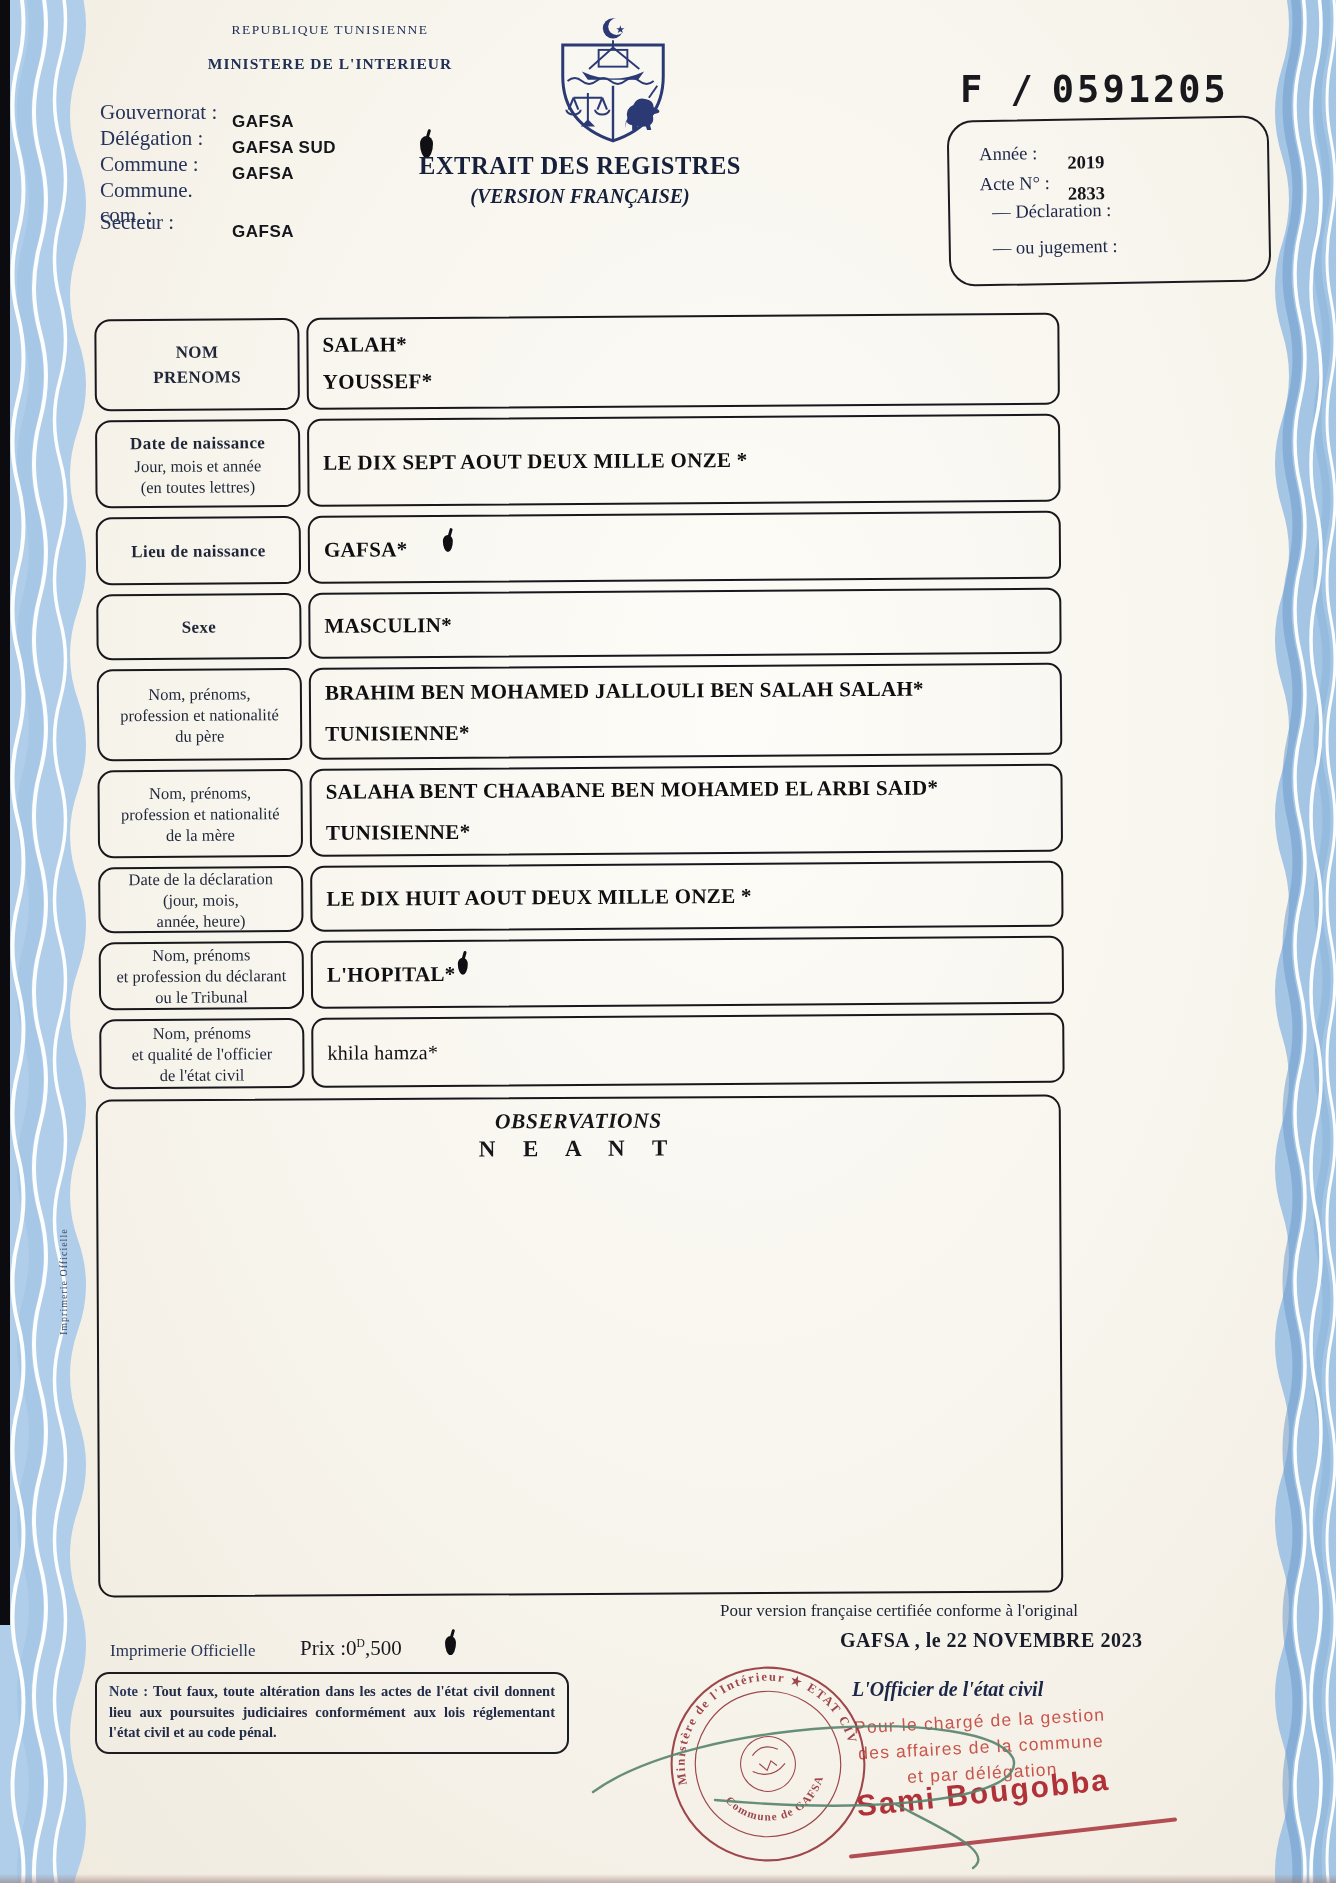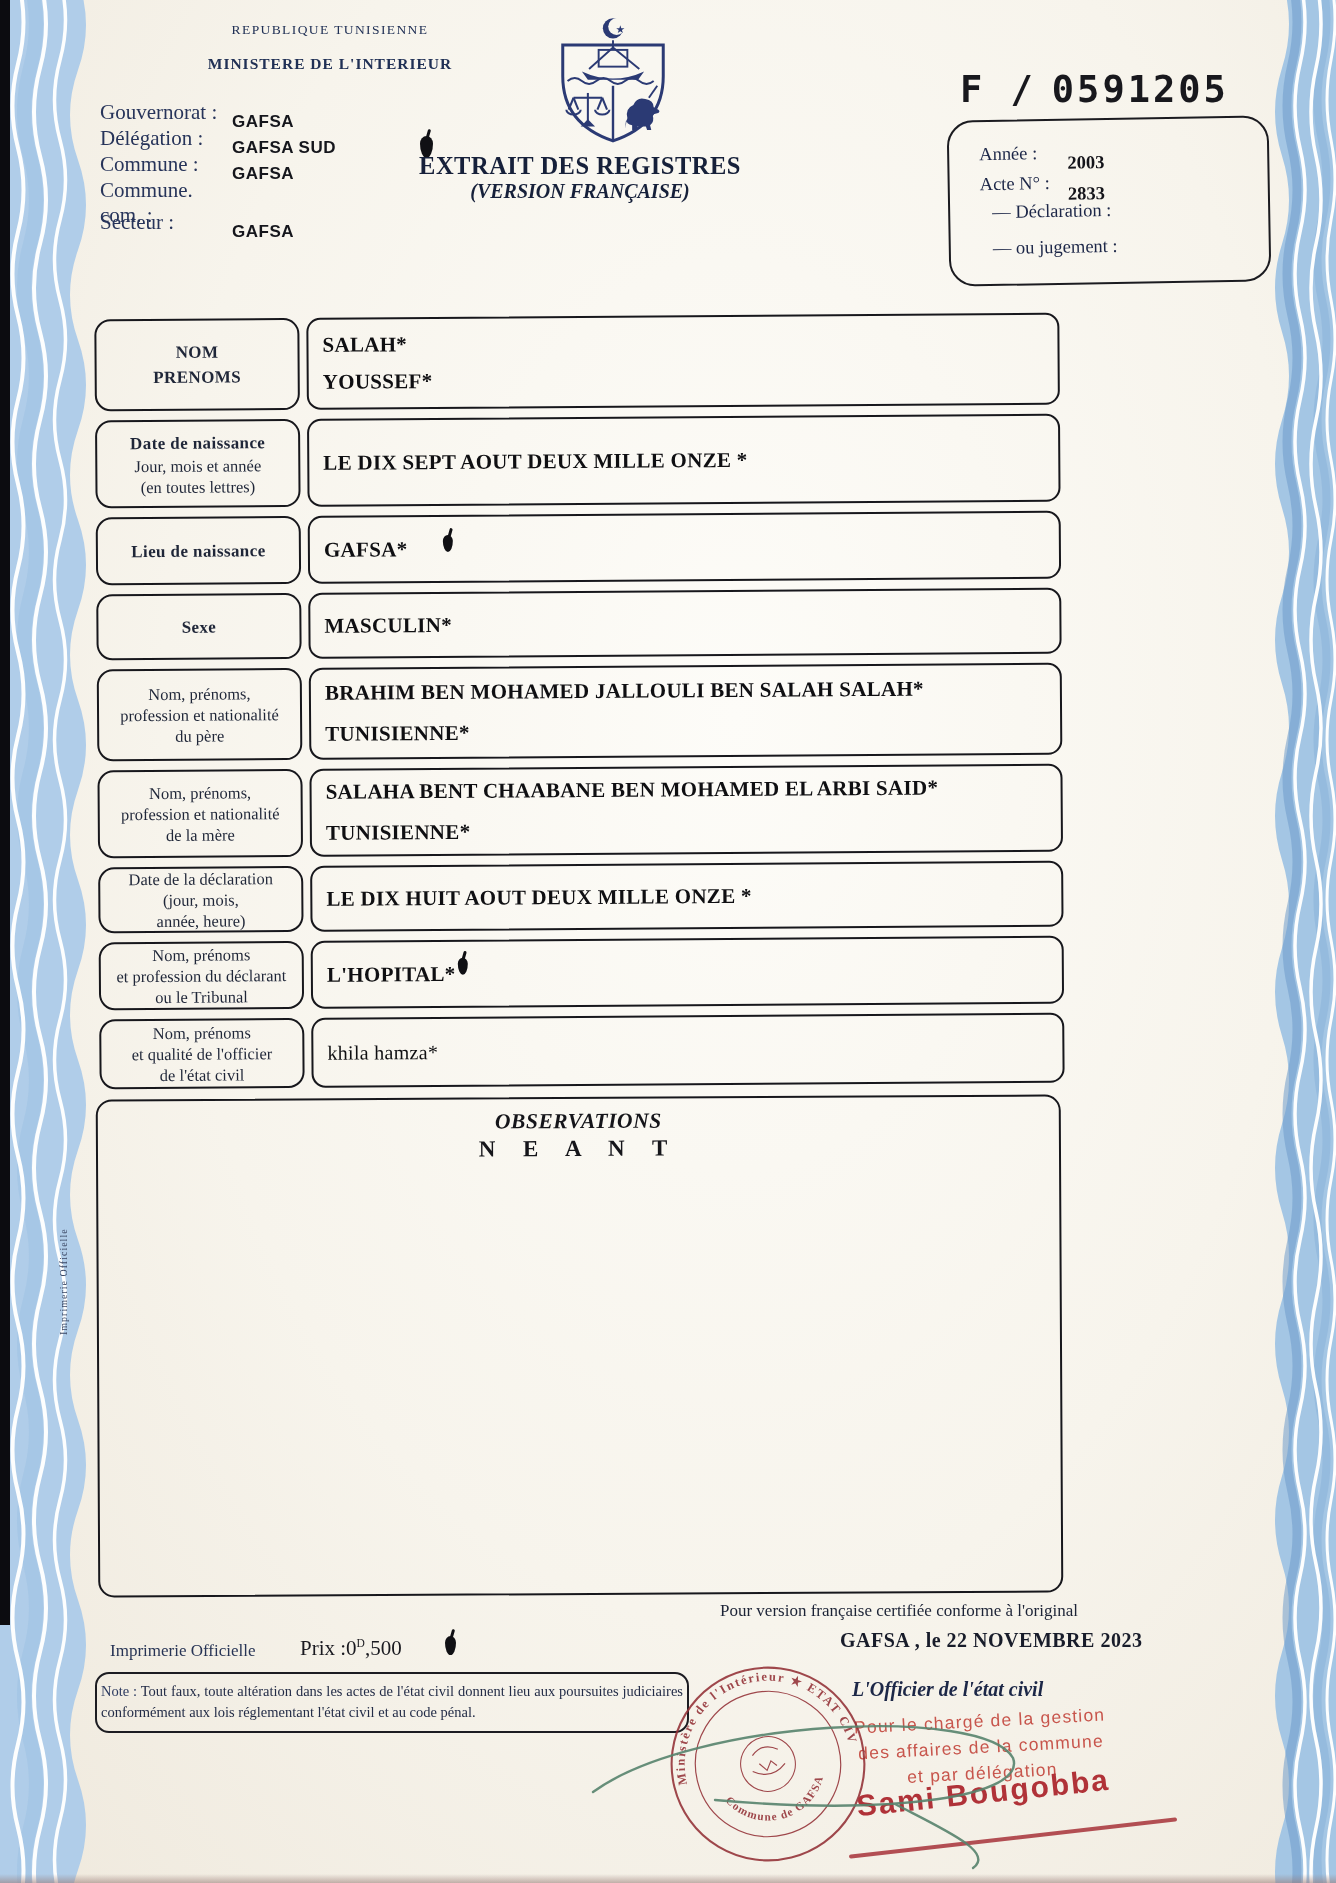--- a/index.html
+++ b/index.html
@@ -25,21 +25,21 @@
   .admin .arow.last{margin-top:6px;}
   .admin .alabel{width:132px;font-size:21px;color:#27345a;}
   .admin .avalue{font-family:"Liberation Sans",sans-serif;font-weight:bold;font-size:17px;
                  color:#15161c;transform:translateY(12px);letter-spacing:.5px;}
 
   .titleblock{left:400px;top:152px;width:360px;text-align:center;color:#16203a;z-index:2;}
   .titleblock .t1{font-size:24.5px;font-weight:bold;letter-spacing:.5px;}
   .titleblock .t2{font-size:18.5px;font-weight:bold;display:inline-block;
                   border-bottom:2.5px solid #1b2340;padding:0 12px 4px;margin-top:2px;}
   .titleblock .t3{font-size:31px;font-weight:bold;letter-spacing:4px;margin-top:9px;}
-  .titleblock .t4{font-size:20px;font-weight:bold;font-style:italic;}
+  .titleblock .t4{font-size:20px;font-weight:bold;font-style:italic;margin-top:5px;}
 
   .formnum{left:960px;top:68px;font-family:"DejaVu Sans Mono",monospace;font-weight:600;
            font-size:37px;color:#18181d;letter-spacing:3px;z-index:2;white-space:nowrap;}
   .formnum .val{margin-left:16px;}
 
   .actebox{left:948px;top:118px;width:318px;height:162px;border:2.5px solid #1b1b20;
            border-radius:26px;transform:rotate(-1deg);z-index:2;color:#1d2748;font-size:18.5px;}
   .actebox .it{position:absolute;white-space:nowrap;}
   .actebox .v{font-weight:bold;color:#14141a;}
 
@@ -69,23 +69,23 @@
 
   
   .marginv{left:58px;top:1335px;transform:rotate(-90deg);transform-origin:0 0;font-size:10px;
            letter-spacing:1px;color:#3a4663;z-index:2;white-space:nowrap;}
   .imprimerie{left:110px;top:1641px;font-size:17px;color:#273455;z-index:2;}
   .prix{left:300px;top:1636px;font-size:21px;color:#1a1a20;z-index:2;}
   .prix sup{font-size:.55em;}
   .certified{left:690px;top:1601px;width:388px;text-align:right;font-size:17px;
              color:#1c2336;z-index:2;}
   .placedate{left:840px;top:1629px;font-size:20px;font-weight:bold;color:#181c2a;z-index:2;letter-spacing:.5px;}
-  .notebox{left:95px;top:1672px;width:594px;border:2.2px solid #1c1c22;border-radius:14px;
-           padding:7px 4px 9px;box-sizing:border-box;font-size:14.5px;line-height:1.42;
-           color:#232c47;z-index:2;text-align:justify;}
+  .notebox{left:95px;top:1672px;width:474px;border:2.2px solid #1c1c22;border-radius:14px;
+           padding:7px 12px 9px;box-sizing:border-box;font-size:14.5px;line-height:1.42;
+           color:#232c47;z-index:2;text-align:justify;font-weight:bold;}
   .notebox .nl{color:#2c3a60;}
   .officer{left:852px;top:1678px;font-size:20px;font-weight:bold;font-style:italic;color:#1c2747;z-index:2;}
   #delegation-stamp{left:836px;top:1708px;width:290px;text-align:center;transform:rotate(-3deg);
            z-index:4;color:#c4483f;font-family:"Liberation Sans",sans-serif;font-size:17.5px;
            letter-spacing:1.2px;line-height:26px;opacity:.92;}
   .signame{left:856px;top:1776px;transform:rotate(-6deg);font-family:"Liberation Sans",sans-serif;
            font-weight:bold;font-size:30px;color:#b03238;letter-spacing:2px;z-index:5;}
   .sigline{left:848px;top:1836px;width:330px;height:3.5px;background:#a63138;transform:rotate(-6.5deg);
            border-radius:2px;z-index:5;opacity:.85;}
 
@@ -177,21 +177,21 @@
     <div class="t1">EXTRAIT DES REGISTRES</div>
     <div class="t4">(VERSION FRANÇAISE)</div>
   </div>
 
   <div class="abs formnum">
     <span>F /</span><span class="val">0591205</span>
   </div>
 
   <div class="abs actebox">
     <span class="it" style="left:30px;top:22px">Année :</span>
-    <span class="it v" style="left:118px;top:32px">2003</span>
+    <span class="it v" style="left:118px;top:32px">2019</span>
     <span class="it" style="left:30px;top:52px">Acte N° :</span>
     <span class="it v" style="left:118px;top:63px">2833</span>
     <span class="it" style="left:42px;top:80px">— Déclaration :</span>
     <span class="it" style="left:42px;top:116px">— ou jugement :</span>
   </div>
 
   <span class="blot abs" style="left:420px;top:136px;width:13px;height:22px"></span>
 
   
   <div class="abs" id="form-rows">

